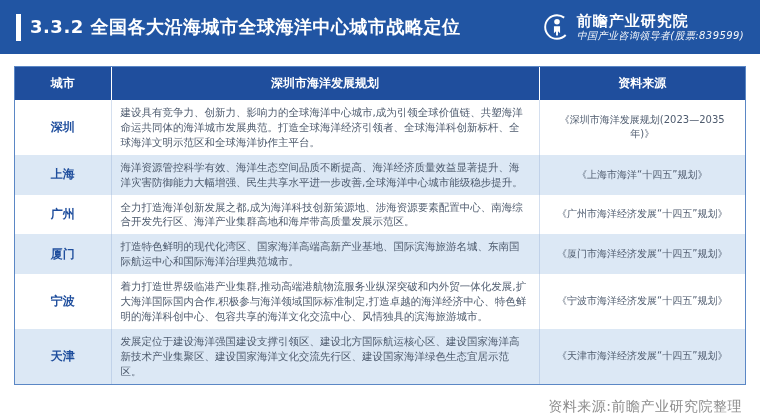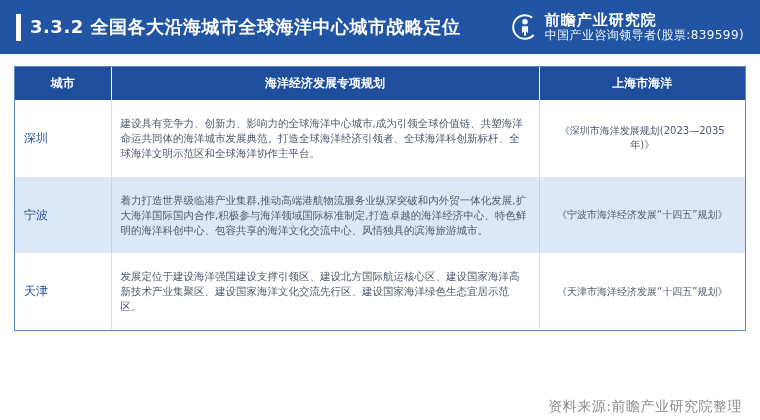--- a/index.html
+++ b/index.html
@@ -14,48 +14,48 @@
     background:#2155a3;display:flex;align-items:center;justify-content:space-between;
     padding:16px 16px;box-sizing:border-box;
   }
   .banner-left{display:flex;align-items:center;gap:9px;}
   .accent-bar{width:5px;height:27px;background:#ffffff;}
   .banner-title{color:#ffffff;font-size:18px;font-weight:bold;letter-spacing:.5px;white-space:nowrap;}
   .logo{display:flex;align-items:center;gap:6px;}
   .logo-icon{width:28px;height:28px;flex:0 0 auto;}
   .logo-texts{display:flex;flex-direction:column;line-height:1.1;}
   .logo-main{color:#ffffff;font-size:15px;font-weight:bold;letter-spacing:1px;white-space:nowrap;}
-  .logo-sub{color:#ffffff;font-size:12px;letter-spacing:.4px;white-space:nowrap;opacity:.95;}
+  .logo-sub{color:#ffffff;font-size:10px;letter-spacing:.4px;white-space:nowrap;opacity:.95;font-style:italic;}
   
   .wm{position:absolute;color:#2155a3;opacity:.045;font-size:26px;font-weight:bold;
       transform:rotate(-18deg);white-space:nowrap;pointer-events:none;}
   
   .table-wrap{
     position:absolute;top:66px;left:14px;width:732px;
     border:1px solid #5b87c5;box-sizing:border-box;background:#ffffff;
   }
   table{border-collapse:collapse;width:100%;table-layout:fixed;}
   col.c-city{width:96px;}
   col.c-pos{width:428px;}
   col.c-policy{width:206px;}
   thead th{
     background:#1f4e9d;color:#ffffff;font-size:12px;font-weight:bold;
     padding:8px 4px;border-left:1px solid #ffffff;text-align:center;
   }
   thead th:first-child{border-left:none;text-align:center;}
   tbody td{
     font-size:10.5px;color:#4e5b6e;line-height:1.42;
-    padding:16px 9px;vertical-align:middle;
+    padding:5px 9px;vertical-align:middle;
     border-left:1px solid rgba(160,185,220,.45);
   }
   tbody td:first-child{border-left:none;}
   tbody tr:nth-child(even){background:#dce8f5;}
   tbody tr:nth-child(odd){background:#ffffff;}
   td.cell-city{
-    text-align:left;font-size:12px;font-weight:normal;color:#1f4e9d;white-space:nowrap;
+    text-align:center;font-size:12px;font-weight:bold;color:#1f4e9d;white-space:nowrap;
   }
   td.cell-policy{text-align:center;font-size:10px;padding:5px 16px;}
   
   .source{
     position:absolute;right:18px;bottom:4px;
     font-size:14px;color:#8c8c8c;letter-spacing:.5px;
   }
 </style>
 </head>
 <body>
@@ -84,29 +84,44 @@
 <div class="table-wrap">
   <table>
     <colgroup>
         <col class="c-city">
         <col class="c-pos">
         <col class="c-policy">
       </colgroup>
     <thead>
       <tr>
         <th>城市</th>
-        <th>海洋经济发展专项规划</th>
-        <th>上海市海洋</th>
+        <th>深圳市海洋发展规划</th>
+        <th>资料来源</th>
       </tr>
     </thead>
     <tbody id="table-body">
         <tr>
           <td class="cell-city">深圳</td>
           <td class="cell-pos">建设具有竞争力、创新力、影响力的全球海洋中心城市,成为引领全球价值链、共塑海洋命运共同体的海洋城市发展典范。打造全球海洋经济引领者、全球海洋科创新标杆、全球海洋文明示范区和全球海洋协作主平台。</td>
           <td class="cell-policy">《深圳市海洋发展规划(2023—2035年)》</td>
+        </tr>
+        <tr>
+          <td class="cell-city">上海</td>
+          <td class="cell-pos">海洋资源管控科学有效、海洋生态空间品质不断提高、海洋经济质量效益显著提升、海洋灾害防御能力大幅增强、民生共享水平进一步改善,全球海洋中心城市能级稳步提升。</td>
+          <td class="cell-policy">《上海市海洋“十四五”规划》</td>
+        </tr>
+        <tr>
+          <td class="cell-city">广州</td>
+          <td class="cell-pos">全力打造海洋创新发展之都,成为海洋科技创新策源地、涉海资源要素配置中心、南海综合开发先行区、海洋产业集群高地和海岸带高质量发展示范区。</td>
+          <td class="cell-policy">《广州市海洋经济发展“十四五”规划》</td>
+        </tr>
+        <tr>
+          <td class="cell-city">厦门</td>
+          <td class="cell-pos">打造特色鲜明的现代化湾区、国家海洋高端高新产业基地、国际滨海旅游名城、东南国际航运中心和国际海洋治理典范城市。</td>
+          <td class="cell-policy">《厦门市海洋经济发展“十四五”规划》</td>
         </tr>
         <tr>
           <td class="cell-city">宁波</td>
           <td class="cell-pos">着力打造世界级临港产业集群,推动高端港航物流服务业纵深突破和内外贸一体化发展,扩大海洋国际国内合作,积极参与海洋领域国际标准制定,打造卓越的海洋经济中心、特色鲜明的海洋科创中心、包容共享的海洋文化交流中心、风情独具的滨海旅游城市。</td>
           <td class="cell-policy">《宁波市海洋经济发展“十四五”规划》</td>
         </tr>
         <tr>
           <td class="cell-city">天津</td>
           <td class="cell-pos">发展定位于建设海洋强国建设支撑引领区、建设北方国际航运核心区、建设国家海洋高新技术产业集聚区、建设国家海洋文化交流先行区、建设国家海洋绿色生态宜居示范区。</td>
           <td class="cell-policy">《天津市海洋经济发展“十四五”规划》</td>

